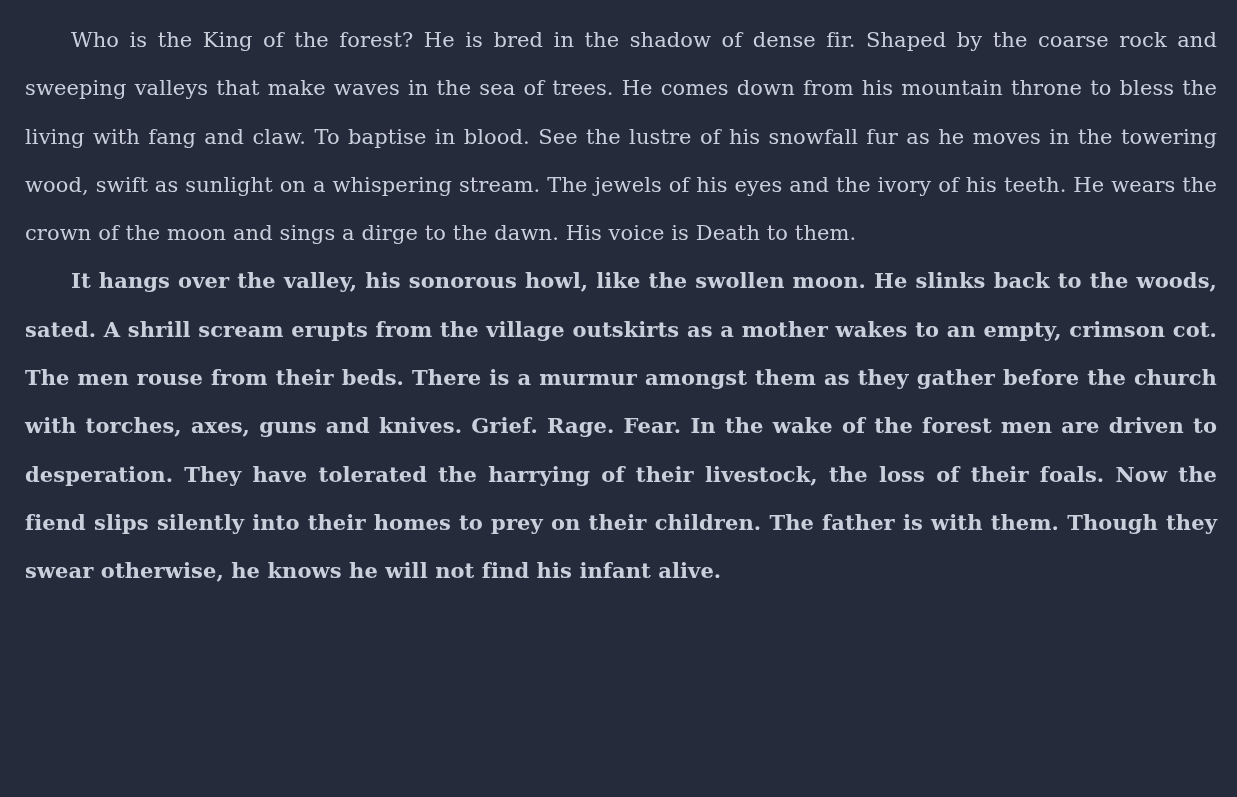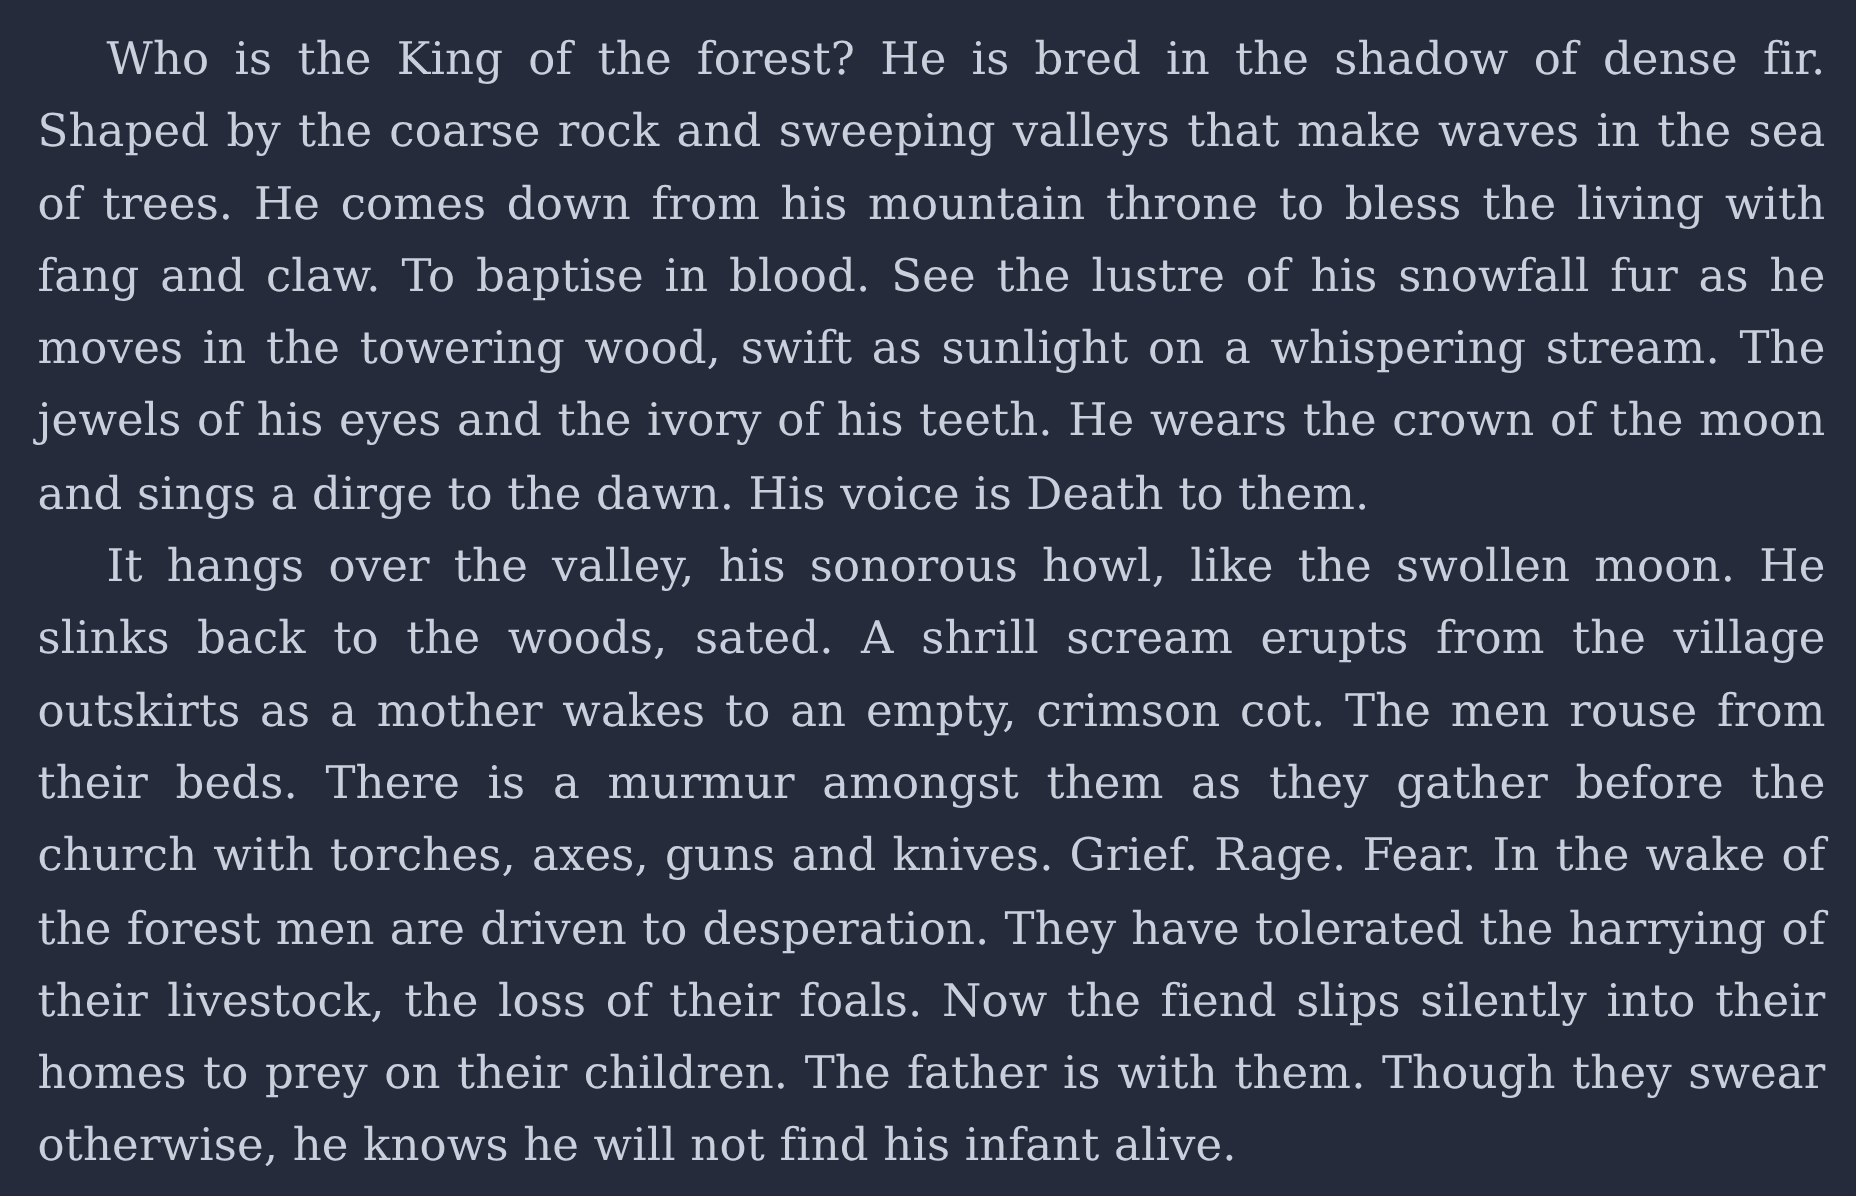--- a/index.html
+++ b/index.html
@@ -15,33 +15,34 @@
   }
   .page {
     box-sizing: border-box;
     width: 1237px;
     height: 797px;
     padding: 16px 20px 0 25px;
     background: #252b3b;
   }
   .prose {
     color: #c9cfdb;
-    font-size: 30px;
+    font-size: 21px;
     line-height: 48.3px;
     text-align: justify;
     text-justify: inter-word;
     letter-spacing: 0.1px;
     -webkit-font-smoothing: antialiased;
   }
   .prose p {
     margin: 0;
     text-indent: 46px;
   }
   .prose p:last-child {
     text-align: justify;
+    font-weight: bold;
   }
 </style>
 </head>
 <body>
 
 <div class="page">
   <div class="prose">
     <p>Who is the King of the forest? He is bred in the shadow of dense fir. Shaped by the coarse rock and sweeping valleys that make waves in the sea of trees. He comes down from his mountain throne to bless the living with fang and claw. To baptise in blood. See the lustre of his snowfall fur as he moves in the towering wood, swift as sunlight on a whispering stream. The jewels of his eyes and the ivory of his teeth. He wears the crown of the moon and sings a dirge to the dawn. His voice is Death to them.</p>
     <p>It hangs over the valley, his sonorous howl, like the swollen moon. He slinks back to the woods, sated. A shrill scream erupts from the village outskirts as a mother wakes to an empty, crimson cot. The men rouse from their beds. There is a murmur amongst them as they gather before the church with torches, axes, guns and knives. Grief. Rage. Fear. In the wake of the forest men are driven to desperation. They have tolerated the harrying of their livestock, the loss of their foals. Now the fiend slips silently into their homes to prey on their children. The father is with them. Though they swear otherwise, he knows he will not find his infant alive.</p>
   </div>

